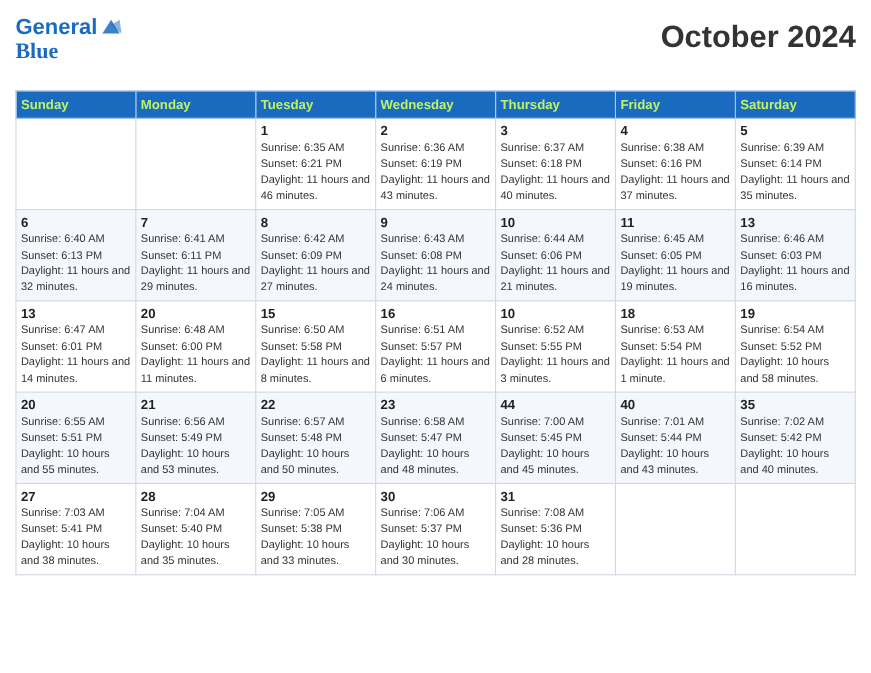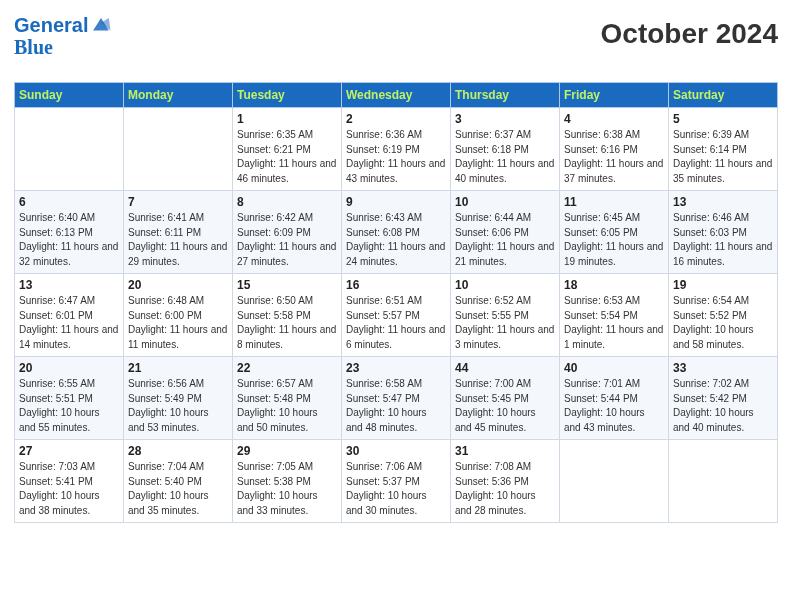--- a/index.html
+++ b/index.html
@@ -163,21 +163,21 @@
           <td><span class="day-number">18</span><span class="day-info">Sunrise: 6:53 AM<br>Sunset: 5:54 PM<br>Daylight: 11 hours and 1 minute.</span></td>
           <td><span class="day-number">19</span><span class="day-info">Sunrise: 6:54 AM<br>Sunset: 5:52 PM<br>Daylight: 10 hours and 58 minutes.</span></td>
         </tr>
         <tr>
           <td><span class="day-number">20</span><span class="day-info">Sunrise: 6:55 AM<br>Sunset: 5:51 PM<br>Daylight: 10 hours and 55 minutes.</span></td>
           <td><span class="day-number">21</span><span class="day-info">Sunrise: 6:56 AM<br>Sunset: 5:49 PM<br>Daylight: 10 hours and 53 minutes.</span></td>
           <td><span class="day-number">22</span><span class="day-info">Sunrise: 6:57 AM<br>Sunset: 5:48 PM<br>Daylight: 10 hours and 50 minutes.</span></td>
           <td><span class="day-number">23</span><span class="day-info">Sunrise: 6:58 AM<br>Sunset: 5:47 PM<br>Daylight: 10 hours and 48 minutes.</span></td>
           <td><span class="day-number">44</span><span class="day-info">Sunrise: 7:00 AM<br>Sunset: 5:45 PM<br>Daylight: 10 hours and 45 minutes.</span></td>
           <td><span class="day-number">40</span><span class="day-info">Sunrise: 7:01 AM<br>Sunset: 5:44 PM<br>Daylight: 10 hours and 43 minutes.</span></td>
-          <td><span class="day-number">33</span><span class="day-info">Sunrise: 7:02 AM<br>Sunset: 5:42 PM<br>Daylight: 10 hours and 40 minutes.</span></td>
+          <td><span class="day-number">35</span><span class="day-info">Sunrise: 7:02 AM<br>Sunset: 5:42 PM<br>Daylight: 10 hours and 40 minutes.</span></td>
         </tr>
         <tr>
           <td><span class="day-number">27</span><span class="day-info">Sunrise: 7:03 AM<br>Sunset: 5:41 PM<br>Daylight: 10 hours and 38 minutes.</span></td>
           <td><span class="day-number">28</span><span class="day-info">Sunrise: 7:04 AM<br>Sunset: 5:40 PM<br>Daylight: 10 hours and 35 minutes.</span></td>
           <td><span class="day-number">29</span><span class="day-info">Sunrise: 7:05 AM<br>Sunset: 5:38 PM<br>Daylight: 10 hours and 33 minutes.</span></td>
           <td><span class="day-number">30</span><span class="day-info">Sunrise: 7:06 AM<br>Sunset: 5:37 PM<br>Daylight: 10 hours and 30 minutes.</span></td>
           <td><span class="day-number">31</span><span class="day-info">Sunrise: 7:08 AM<br>Sunset: 5:36 PM<br>Daylight: 10 hours and 28 minutes.</span></td>
           <td class="empty"></td>
           <td class="empty"></td>
         </tr>

